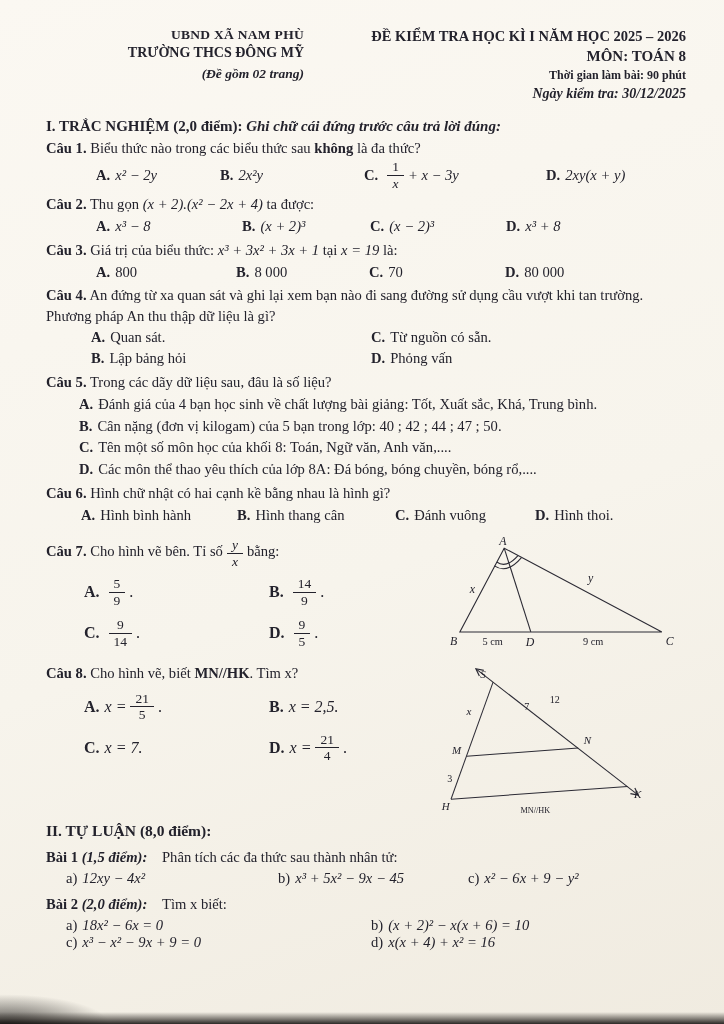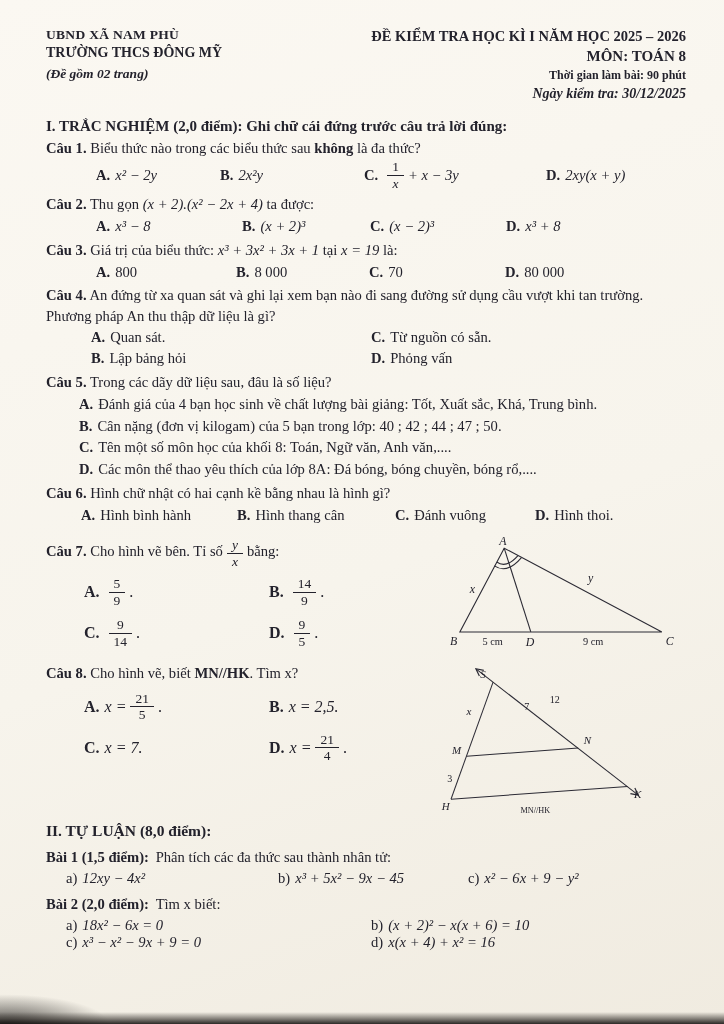--- a/index.html
+++ b/index.html
@@ -13,34 +13,34 @@
     position:relative;width:724px;height:1024px;overflow:hidden;
     background:linear-gradient(160deg,#fbf8f2 0%,#f7f4ec 55%,#f0ebe0 100%);
     padding:26px 38px 0 46px;box-sizing:border-box;
   }
   .edge{position:absolute;left:0;right:0;bottom:0;height:12px;
     background:linear-gradient(180deg,rgba(70,63,55,0) 0%,rgba(48,44,40,.55) 55%,rgba(22,20,18,.9) 100%);}
   .corner{position:absolute;left:0;bottom:0;width:110px;height:30px;
     background:radial-gradient(ellipse at 5% 100%,rgba(28,26,24,.75),rgba(28,26,24,0) 70%);}
   
   .hdr{display:flex;align-items:flex-start}
-  .hL{width:258px;text-align:left;line-height:1.35}
+  .hL{width:258px;text-align:right;line-height:1.35}
   .hL .l1{font-weight:700;font-size:13.5px;letter-spacing:.3px}
   .hL .l2{font-weight:700;font-size:14px}
   .hL .l3{font-weight:700;font-style:italic;font-size:13.5px;margin-top:2px}
   .hR{flex:1;text-align:right;line-height:1.4}
   .hR .l1{font-weight:700;font-size:14.5px}
   .hR .l2{font-weight:700;font-size:15px}
   .hR .l3{font-weight:700;font-size:12px}
   .hR .l4{font-weight:700;font-style:italic;font-size:14px}
   
   .p1t{margin-top:14px;font-size:15px}
   .p2t{margin-top:8px;font-size:15.5px;font-weight:700}
   .b{font-weight:700}
-  .bi{font-weight:700;}
+  .bi{font-weight:700;font-style:italic}
   .math{font-style:italic}
   
   .q{font-size:14.6px;line-height:1.42;margin-top:3px}
   .optrow{display:flex;align-items:center;padding-left:50px;margin:1px 0 2px}
   .opt{display:inline-flex;align-items:center}
   .ok{font-weight:700;margin-right:5px}
   .q1row .opt:nth-child(1){width:124px}
   .q1row .opt:nth-child(2){width:144px}
   .q1row .opt:nth-child(3){width:182px}
   .q2row .opt:nth-child(1){width:146px}
@@ -63,21 +63,21 @@
   
   .figwrap{display:flex;margin-top:9px}
   .q7left{width:392px}
   .q8left{width:360px}
   .gopts{display:grid;grid-template-columns:185px auto;row-gap:9px;padding-left:38px;margin-top:7px}
   .fig7{margin-left:14px;margin-top:2px}
   .fig8{margin-left:34px;margin-top:0}
   svg text{font-family:"Liberation Serif",serif}
   
   .bai{margin-top:9px;font-size:14.6px}
-  .bai .txt{margin-left:3px}
+  .bai .txt{margin-left:11px}
   .items{display:flex;padding-left:20px;margin-top:4px}
   .b1i .it:nth-child(1){width:212px}
   .b1i .it:nth-child(2){width:190px}
   .b2grid{display:grid;grid-template-columns:305px auto;padding-left:20px;margin-top:4px}
   .ik{margin-right:5px}
 </style>
 </head>
 <body>
 
 <div class="page">

